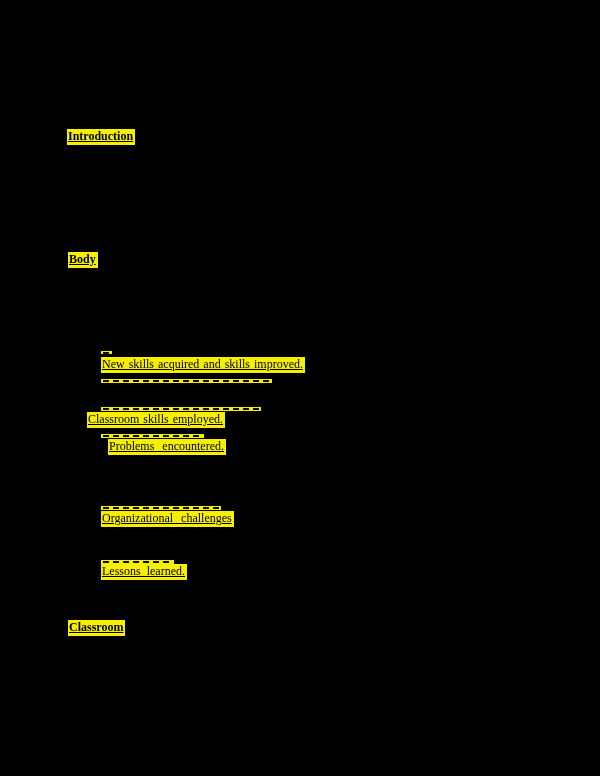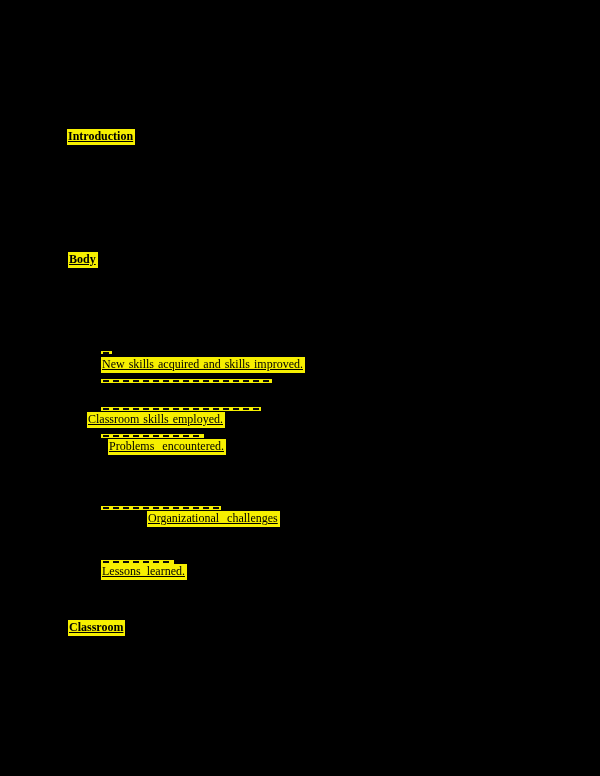--- a/index.html
+++ b/index.html
@@ -50,21 +50,21 @@
   }
   
   #h-introduction { left: 67px;  top: 129px; }
   #h-body         { left: 68px;  top: 252px; text-decoration: underline; }
   #h-conclusion   { left: 68px;  top: 620px; }
 
   #item-0 { left: 101px; top: 357px; }
   #item-1 { left: 101px; top: 384px; }
   #item-2 { left: 87px; top: 412px; }
   #item-3 { left: 101px; top: 439px; margin-left: 7px; }
-  #item-4 { left: 101px; top: 511px; margin-left: 46px; }
+  #item-4 { left: 101px; top: 511px; }
   #item-5 { left: 101px; top: 564px; }
 
   #sliver-0 { left: 101px; top: 351px; width: 11px;  height: 3px; }
   #sliver-1 { left: 101px; top: 379px; width: 171px; }
   #sliver-2 { left: 101px; top: 407px; width: 160px; }
   #sliver-3 { left: 101px; top: 434px; width: 103px; }
   #sliver-4 { left: 101px; top: 506px; width: 120px; }
   #sliver-5 { left: 101px; top: 560px; width: 73px;  }
 </style>
 </head>

